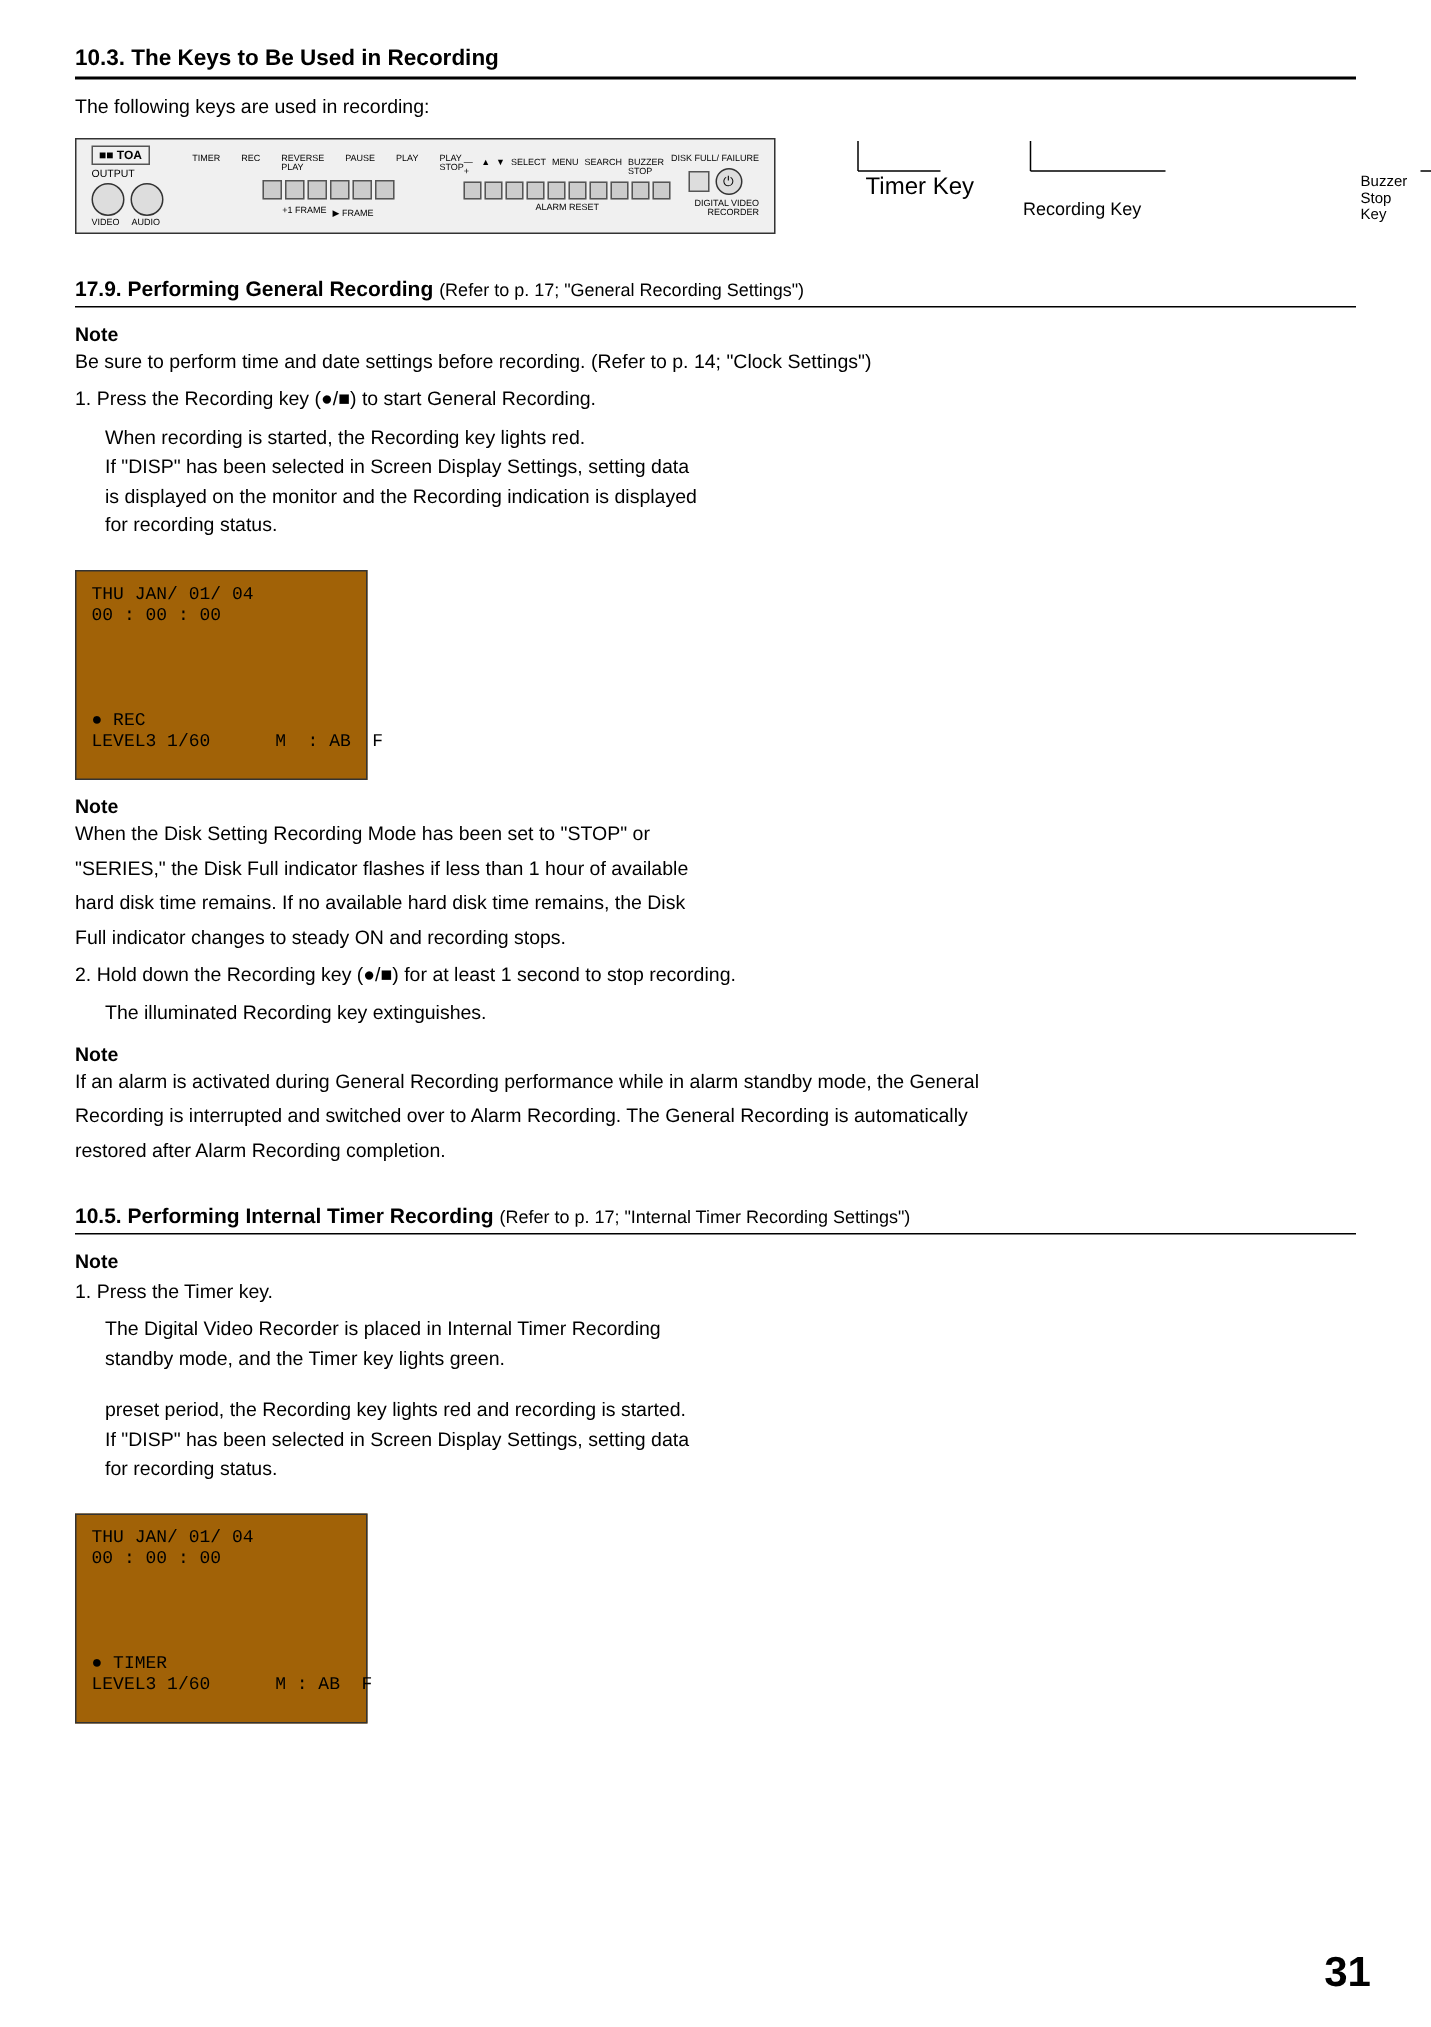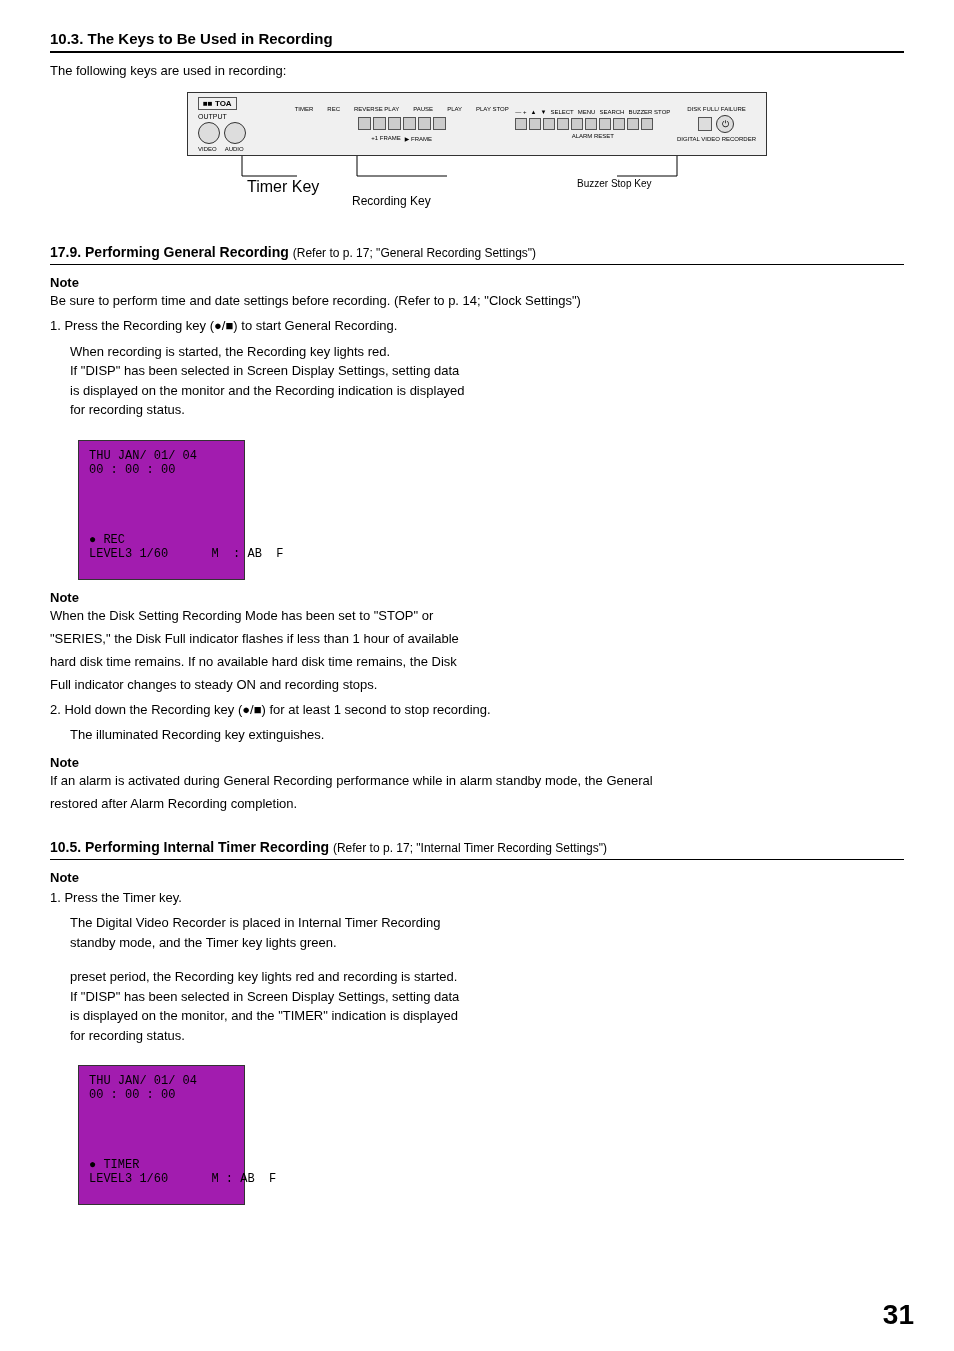--- a/index.html
+++ b/index.html
@@ -29,21 +29,21 @@
     .section {
       margin-bottom: 28px;
     }
     .intro-text {
       margin-bottom: 14px;
       font-size: 13px;
     }
     
     .device-diagram-wrap {
       display: flex;
-      flex-direction: column;
+      flex-direction: row;
       align-items: center;
       margin: 10px 0 8px 0;
     }
     .device-box {
       border: 1.5px solid #333;
       background: #f0f0f0;
       width: 580px;
       height: 64px;
       display: flex;
       align-items: center;
@@ -105,27 +105,26 @@
     }
     .text-col {
       flex: 1;
     }
     .monitor-col {
       width: 195px;
       flex-shrink: 0;
     }
     .monitor-box {
       border: 1.5px solid #333;
-      background: #a21caf;
+      background: #a16207;
       padding: 8px 10px;
       font-family: 'Courier New', Courier, monospace;
       font-size: 12px;
       min-height: 140px;
       white-space: pre;
-      margin-left: 28px;
     }
     .note-label {
       font-weight: bold;
       font-size: 13px;
       margin-bottom: 3px;
       margin-top: 10px;
     }
     .note-text {
       font-size: 13px;
       margin-bottom: 8px;
@@ -306,20 +305,21 @@
   </div>
 
   <p class="step">2. Hold down the Recording key (●/■) for at least 1 second to stop recording.</p>
   <div class="step-indent">
     <p>The illuminated Recording key extinguishes.</p>
   </div>
 
   <div class="note-label">Note</div>
   <div>
     <p class="note-text">If an alarm is activated during General Recording performance while in alarm standby mode, the General</p>
+    <p class="note-text">Recording is interrupted and switched over to Alarm Recording. The General Recording is automatically</p>
     <p class="note-text">restored after Alarm Recording completion.</p>
   </div>
 </div>
 
 <div class="section">
   <h3>
     <span>10.5. Performing Internal Timer Recording</span>
     <span class="section-header-small">(Refer to p. 17; "Internal Timer Recording Settings")</span>
   </h3>
 
@@ -330,21 +330,20 @@
       <p class="step">1. Press the Timer key.</p>
       <div class="step-indent">
         <p>The Digital Video Recorder is placed in Internal Timer Recording</p>
         <p>standby mode, and the Timer key lights green.</p>
       </div>
 
       <br>
       <div class="step-indent">
         <p>preset period, the Recording key lights red and recording is started.</p>
         <p>If "DISP" has been selected in Screen Display Settings, setting data</p>
-        <p>is displayed on the monitor, and the "TIMER" indication is displayed</p>
         <p>for recording status.</p>
       </div>
     </div>
     <div class="monitor-col">
       <div class="monitor-box"><span>THU JAN/ 01/ 04</span>
 <span>00 : 00 : 00</span>
 
 
 
 

